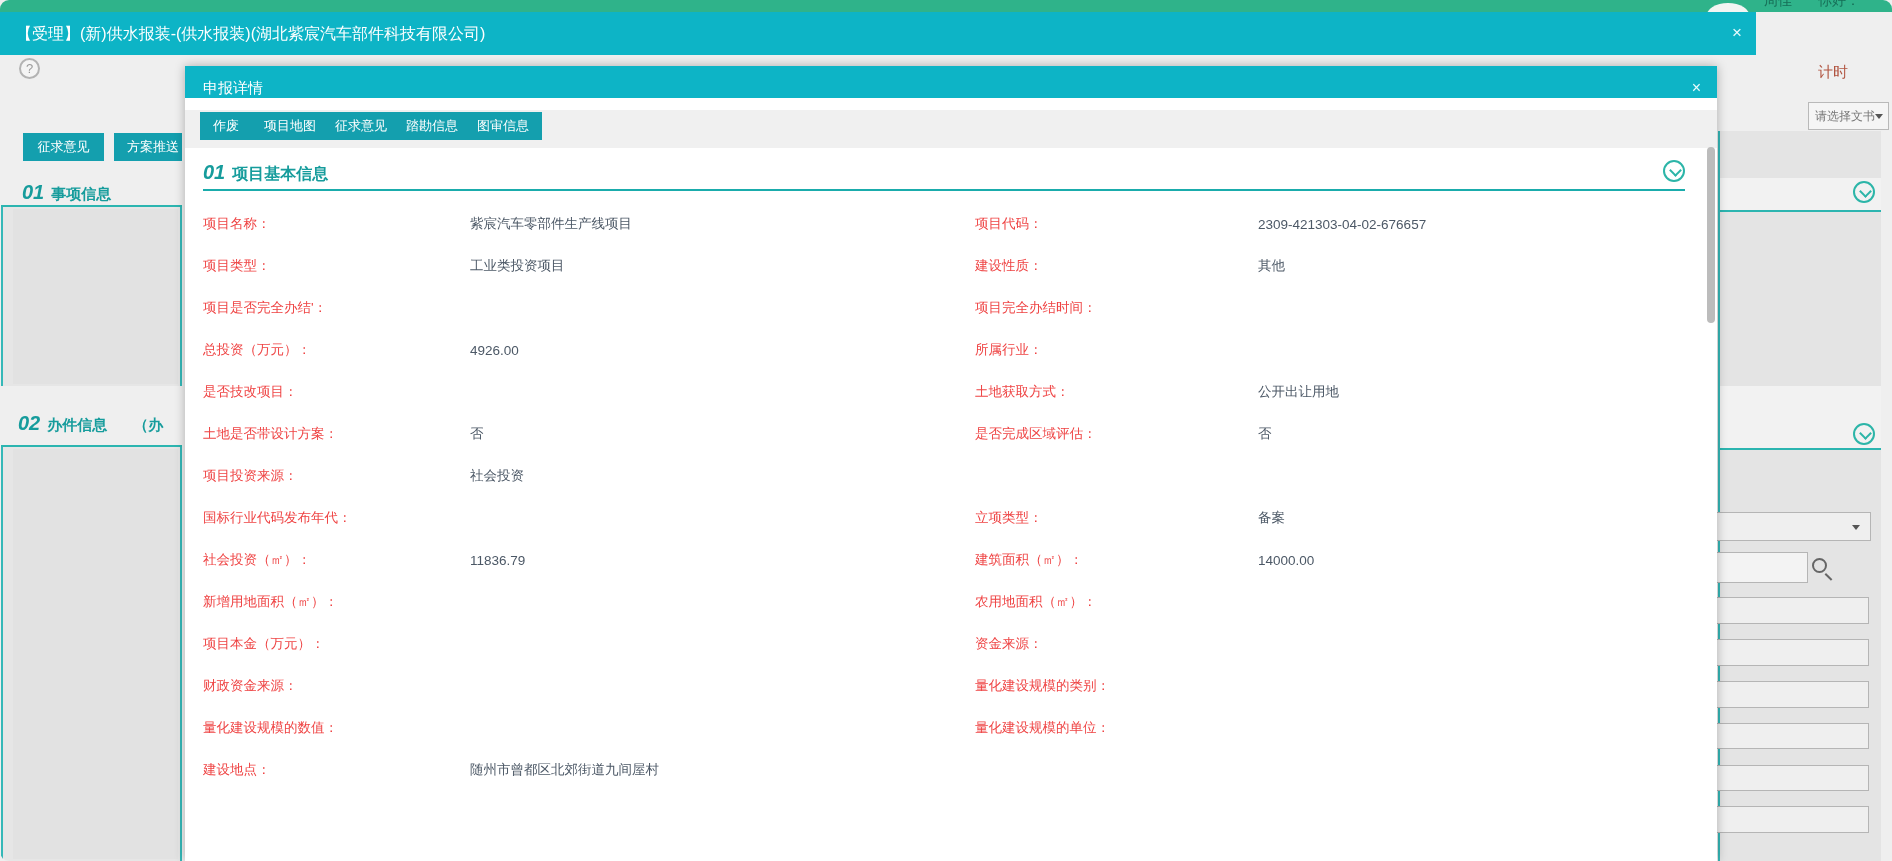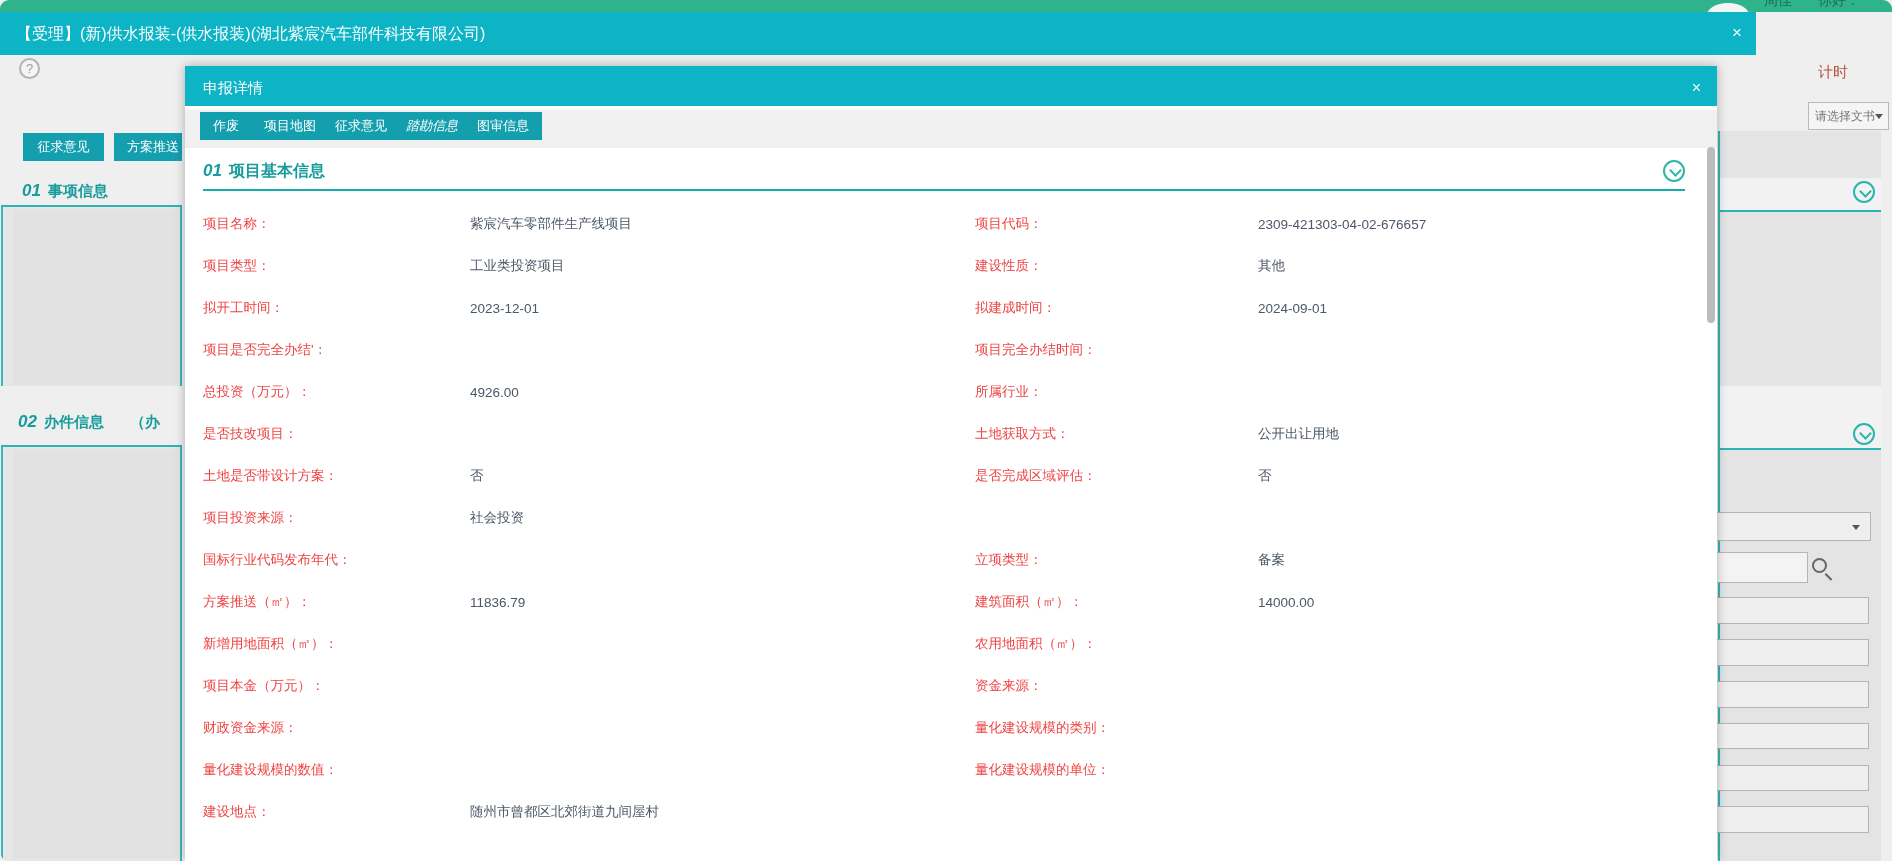--- a/index.html
+++ b/index.html
@@ -17,21 +17,21 @@
   .title-bar .ttl{position:absolute;left:16px;top:0;line-height:43px;font-size:16px;color:#ffffff;white-space:nowrap;}
   .win-close{position:absolute;right:14px;top:12px;font-size:17px;color:#e8fbfd;cursor:pointer;line-height:18px;}
 
   
   .help-circle{position:absolute;left:19px;top:58px;width:21px;height:21px;border:2px solid #b3b3b3;border-radius:50%;color:#9a9a9a;font-size:13px;text-align:center;line-height:17px;background:#f4f4f4;}
   .bg-btn{position:absolute;top:133px;height:28px;background:#149fae;color:#fff;font-size:13px;text-align:center;line-height:28px;white-space:nowrap;}
   .bg-btn1{left:23px;width:81px;}
   .btn2-wrap{position:absolute;left:114px;top:133px;width:68px;height:28px;overflow:hidden;}
   .btn2-wrap .bg-btn{position:absolute;left:0;top:0;width:90px;text-align:left;padding-left:13px;}
   .sec-title{position:absolute;color:#169c9c;font-size:15px;font-weight:bold;white-space:nowrap;}
-  .sec-num{font-style:italic;font-size:17px;margin-right:7px;}
+  .sec-num{font-style:italic;font-size:20px;margin-right:7px;}
   .sec1-title{left:22px;top:181px;}
   .sec2-wrap{position:absolute;left:18px;top:412px;width:164px;overflow:hidden;}
   .sec-tail{font-weight:bold;margin-left:26px;}
   .teal-line{position:absolute;height:2px;background:#2cb5b0;}
   .line1{left:1px;top:205px;width:181px;}
   .line2{left:1px;top:445px;width:181px;}
   .left-box{position:absolute;left:1px;width:181px;background:#e6e6e6;border-left:2px solid #35b8b8;border-right:2px solid #35b8b8;}
   .left-box .inner{position:absolute;left:10px;top:2px;right:2px;bottom:2px;background:#e2e2e2;}
   .lbox1{top:207px;height:179px;}
   .lbox2{top:447px;height:414px;}
@@ -60,26 +60,26 @@
   .peek-select{left:1600px;top:512px;width:271px;height:29px;}
   .peek-select .caret{right:10px;top:12px;}
   .peek-search{left:1600px;top:552px;width:208px;height:31px;background:#f3f3f3;}
   .search-icon{position:absolute;left:1812px;top:558px;width:15px;height:15px;border:2px solid #666;border-radius:50%;cursor:pointer;z-index:1;}
   .search-icon::after{content:"";position:absolute;left:12px;top:13px;width:9px;height:2px;background:#666;transform:rotate(45deg);transform-origin:0 0;}
   .peek-input{left:1600px;width:269px;height:27px;}
   .pi1{top:597px;} .pi2{top:639px;} .pi3{top:681px;} .pi4{top:723px;height:26px;} .pi5{top:765px;height:26px;} .pi6{top:806px;}
 
   
   .modal{position:absolute;left:185px;top:66px;width:1532px;height:795px;background:#ffffff;z-index:10;box-shadow:0 0 10px rgba(0,0,0,.28);}
-  .modal-header{position:absolute;left:0;top:0;width:100%;height:40px;background:#0db4c6;}
+  .modal-header{position:absolute;left:0;top:0;width:100%;height:32px;background:#0db4c6;}
   .modal-title{position:absolute;left:18px;top:0;line-height:44px;font-size:15px;color:#fff;}
   .modal-close{position:absolute;right:16px;top:13px;font-size:16px;color:#eafcfd;cursor:pointer;line-height:18px;}
   .tab-band{position:absolute;left:0;top:44px;width:100%;height:38px;background:#f0f0f0;}
   .tab{position:absolute;top:2px;height:28px;background:#149fae;color:#fff;font-size:13px;line-height:28px;text-align:center;cursor:pointer;white-space:nowrap;padding:0 13px;}
-  .tab1{left:15px;} .tab2{left:66px;} .tab3{left:137px;} .tab4{left:208px;font-style:italic;} .tab5{left:279px;}
+  .tab1{left:15px;} .tab2{left:66px;} .tab3{left:137px;} .tab4{left:208px;} .tab5{left:279px;}
   .msec-header{position:absolute;left:18px;top:92px;width:1482px;height:33px;border-bottom:2px solid #1aacac;}
   .msec-title{position:absolute;left:0;top:3px;color:#169c9c;font-size:16px;font-weight:bold;white-space:nowrap;}
   .msec-chev{left:1460px;top:2px;}
   
   .scroll-thumb{position:absolute;left:1522px;top:81px;width:8px;height:176px;background:#bcbcbc;border-radius:4px;cursor:pointer;}
   
   #form-rows{position:absolute;left:18px;top:125px;width:1496px;padding-top:12px;}
   .form-row{display:grid;grid-template-columns:252px 520px 268px 456px;height:42px;align-items:center;}
   .cell{font-size:13.5px;white-space:nowrap;overflow:hidden;}
   .l-label,.r-label{text-align:left;color:#ef4444;}
@@ -181,26 +181,20 @@
   </div>
 
   <div class="form-row">
     <span class="cell l-label">项目类型：</span>
     <span class="cell l-value">工业类投资项目</span>
     <span class="cell r-label">建设性质：</span>
     <span class="cell r-value">其他</span>
   </div>
 
 
-  <div class="form-row">
-    <span class="cell l-label">拟开工时间：</span>
-    <span class="cell l-value">2023-12-01</span>
-    <span class="cell r-label">拟建成时间：</span>
-    <span class="cell r-value">2024-09-01</span>
-  </div>
 
   <div class="form-row">
     <span class="cell l-label">项目是否完全办结'：</span>
     <span class="cell l-value"></span>
     <span class="cell r-label">项目完全办结时间：</span>
     <span class="cell r-value"></span>
   </div>
 
   <div class="form-row">
     <span class="cell l-label">总投资（万元）：</span>
@@ -231,21 +225,21 @@
   </div>
 
   <div class="form-row">
     <span class="cell l-label">国标行业代码发布年代：</span>
     <span class="cell l-value"></span>
     <span class="cell r-label">立项类型：</span>
     <span class="cell r-value">备案</span>
   </div>
 
   <div class="form-row">
-    <span class="cell l-label">方案推送（㎡）：</span>
+    <span class="cell l-label">社会投资（㎡）：</span>
     <span class="cell l-value">11836.79</span>
     <span class="cell r-label">建筑面积（㎡）：</span>
     <span class="cell r-value">14000.00</span>
   </div>
 
   <div class="form-row">
     <span class="cell l-label">新增用地面积（㎡）：</span>
     <span class="cell l-value"></span>
     <span class="cell r-label">农用地面积（㎡）：</span>
     <span class="cell r-value"></span>

